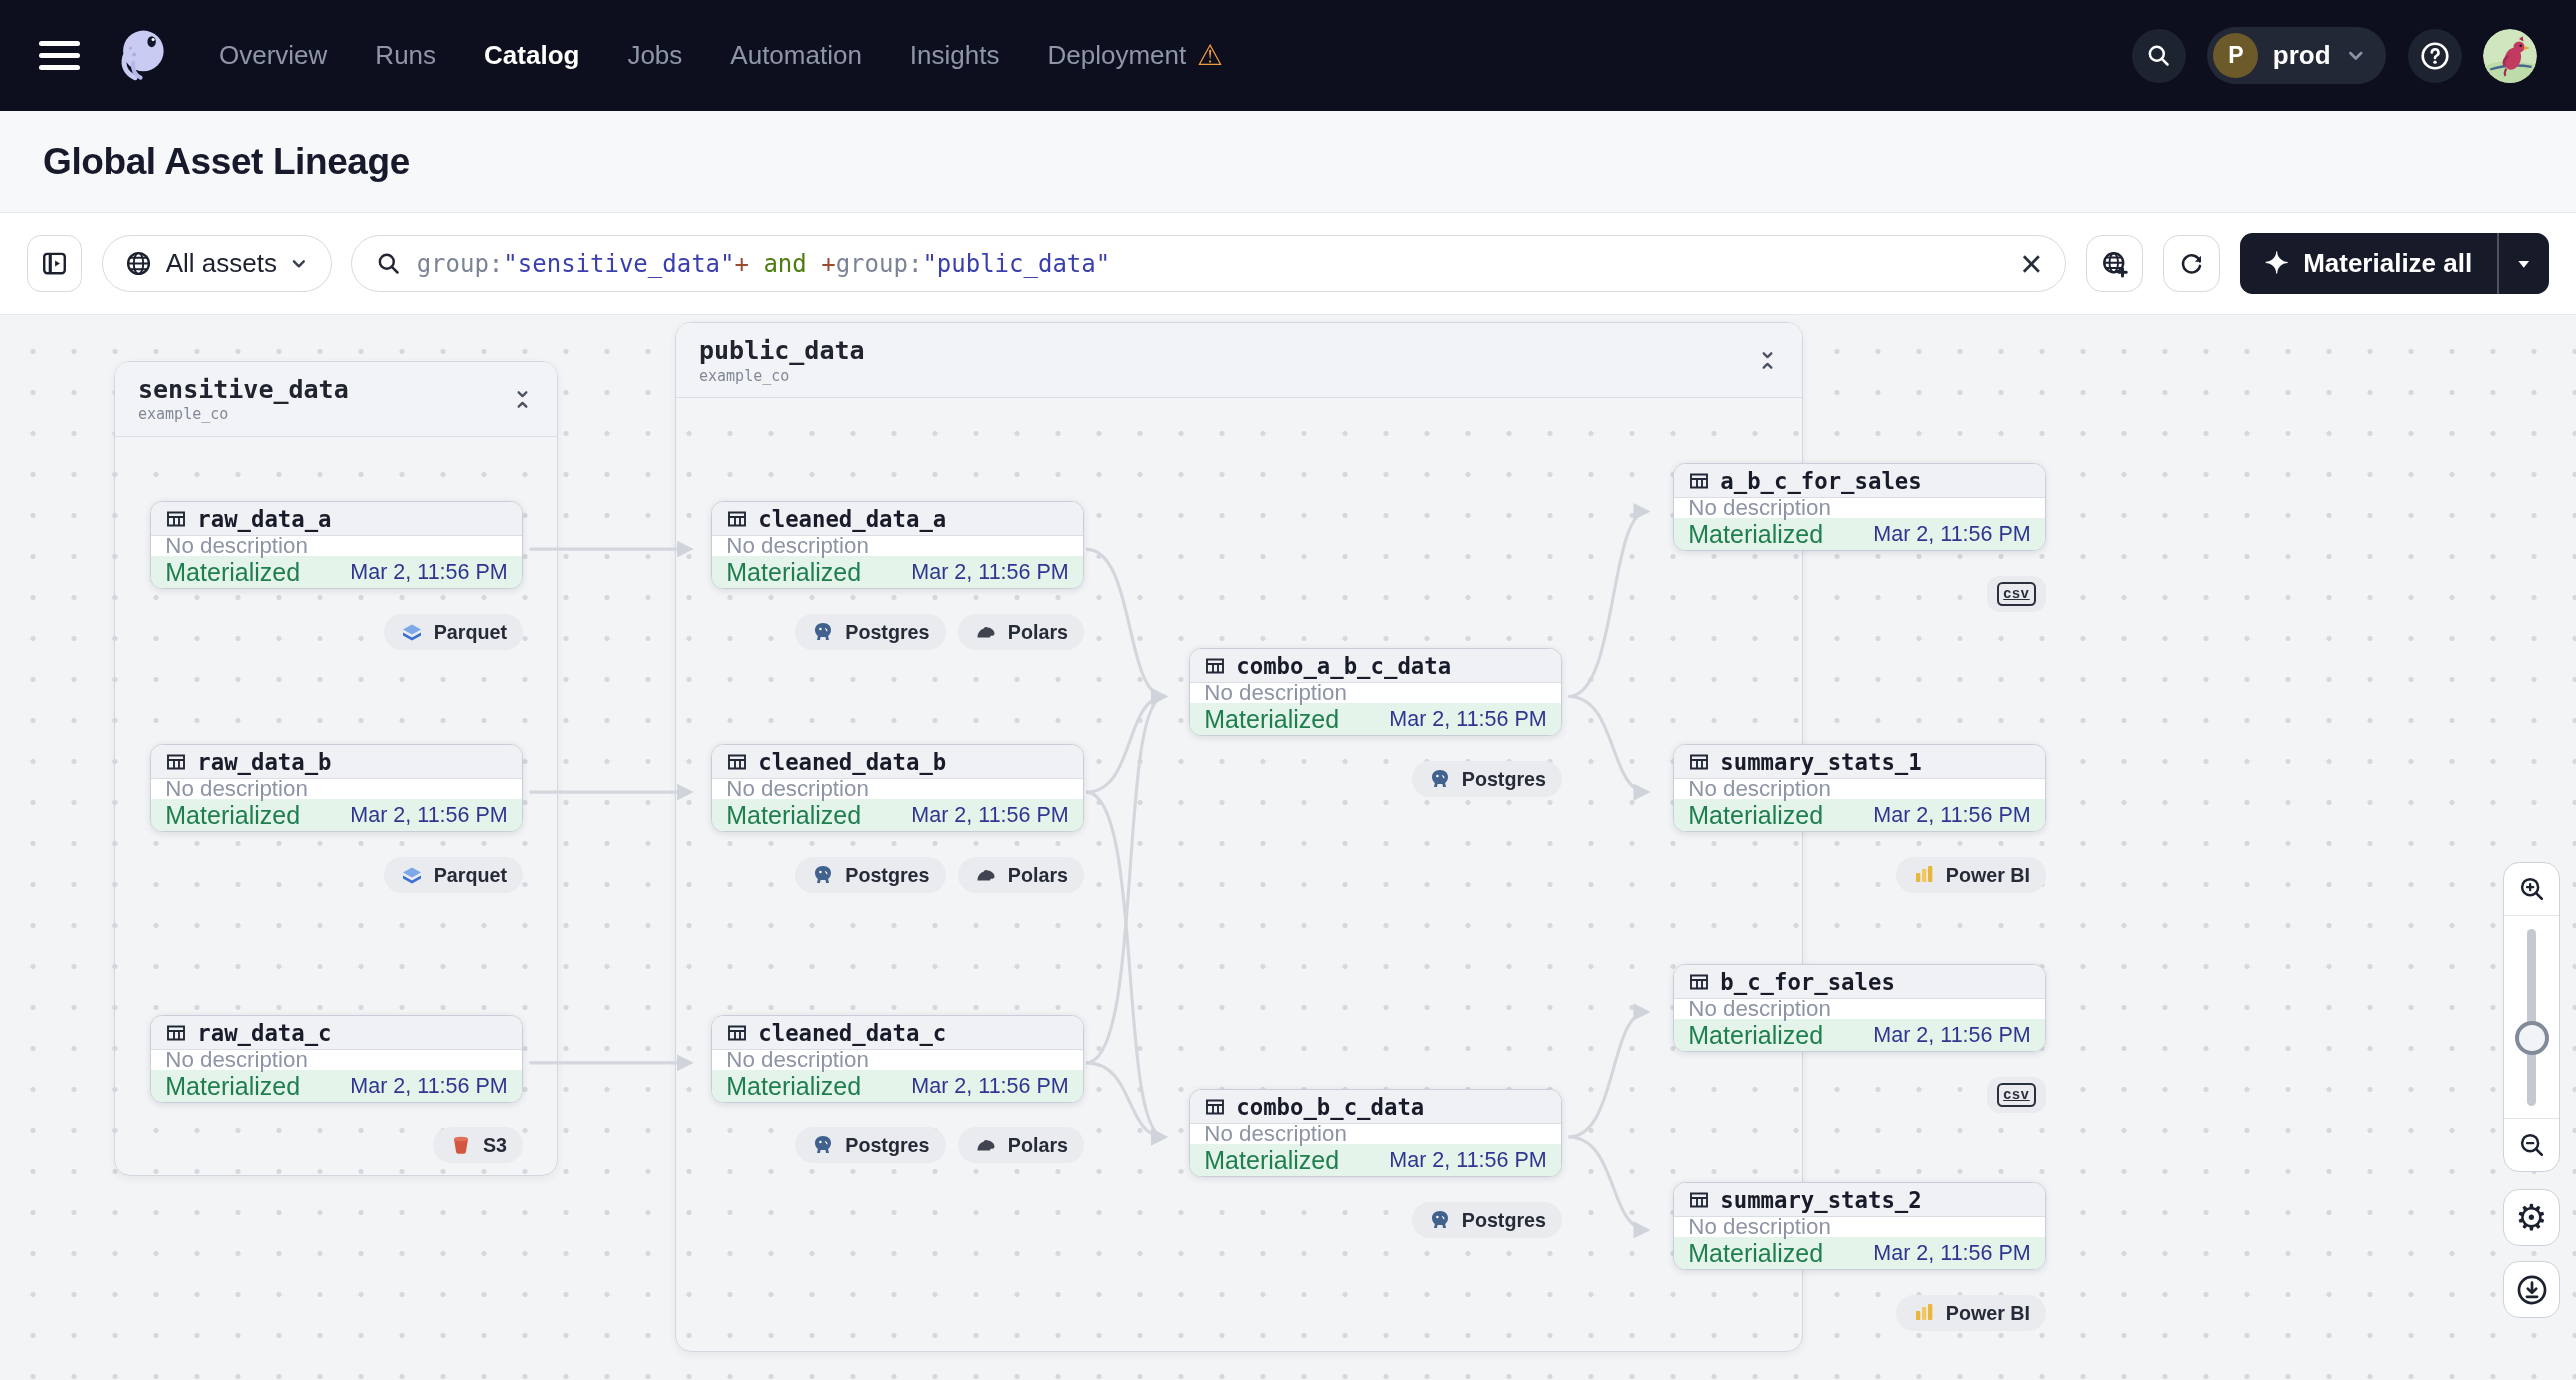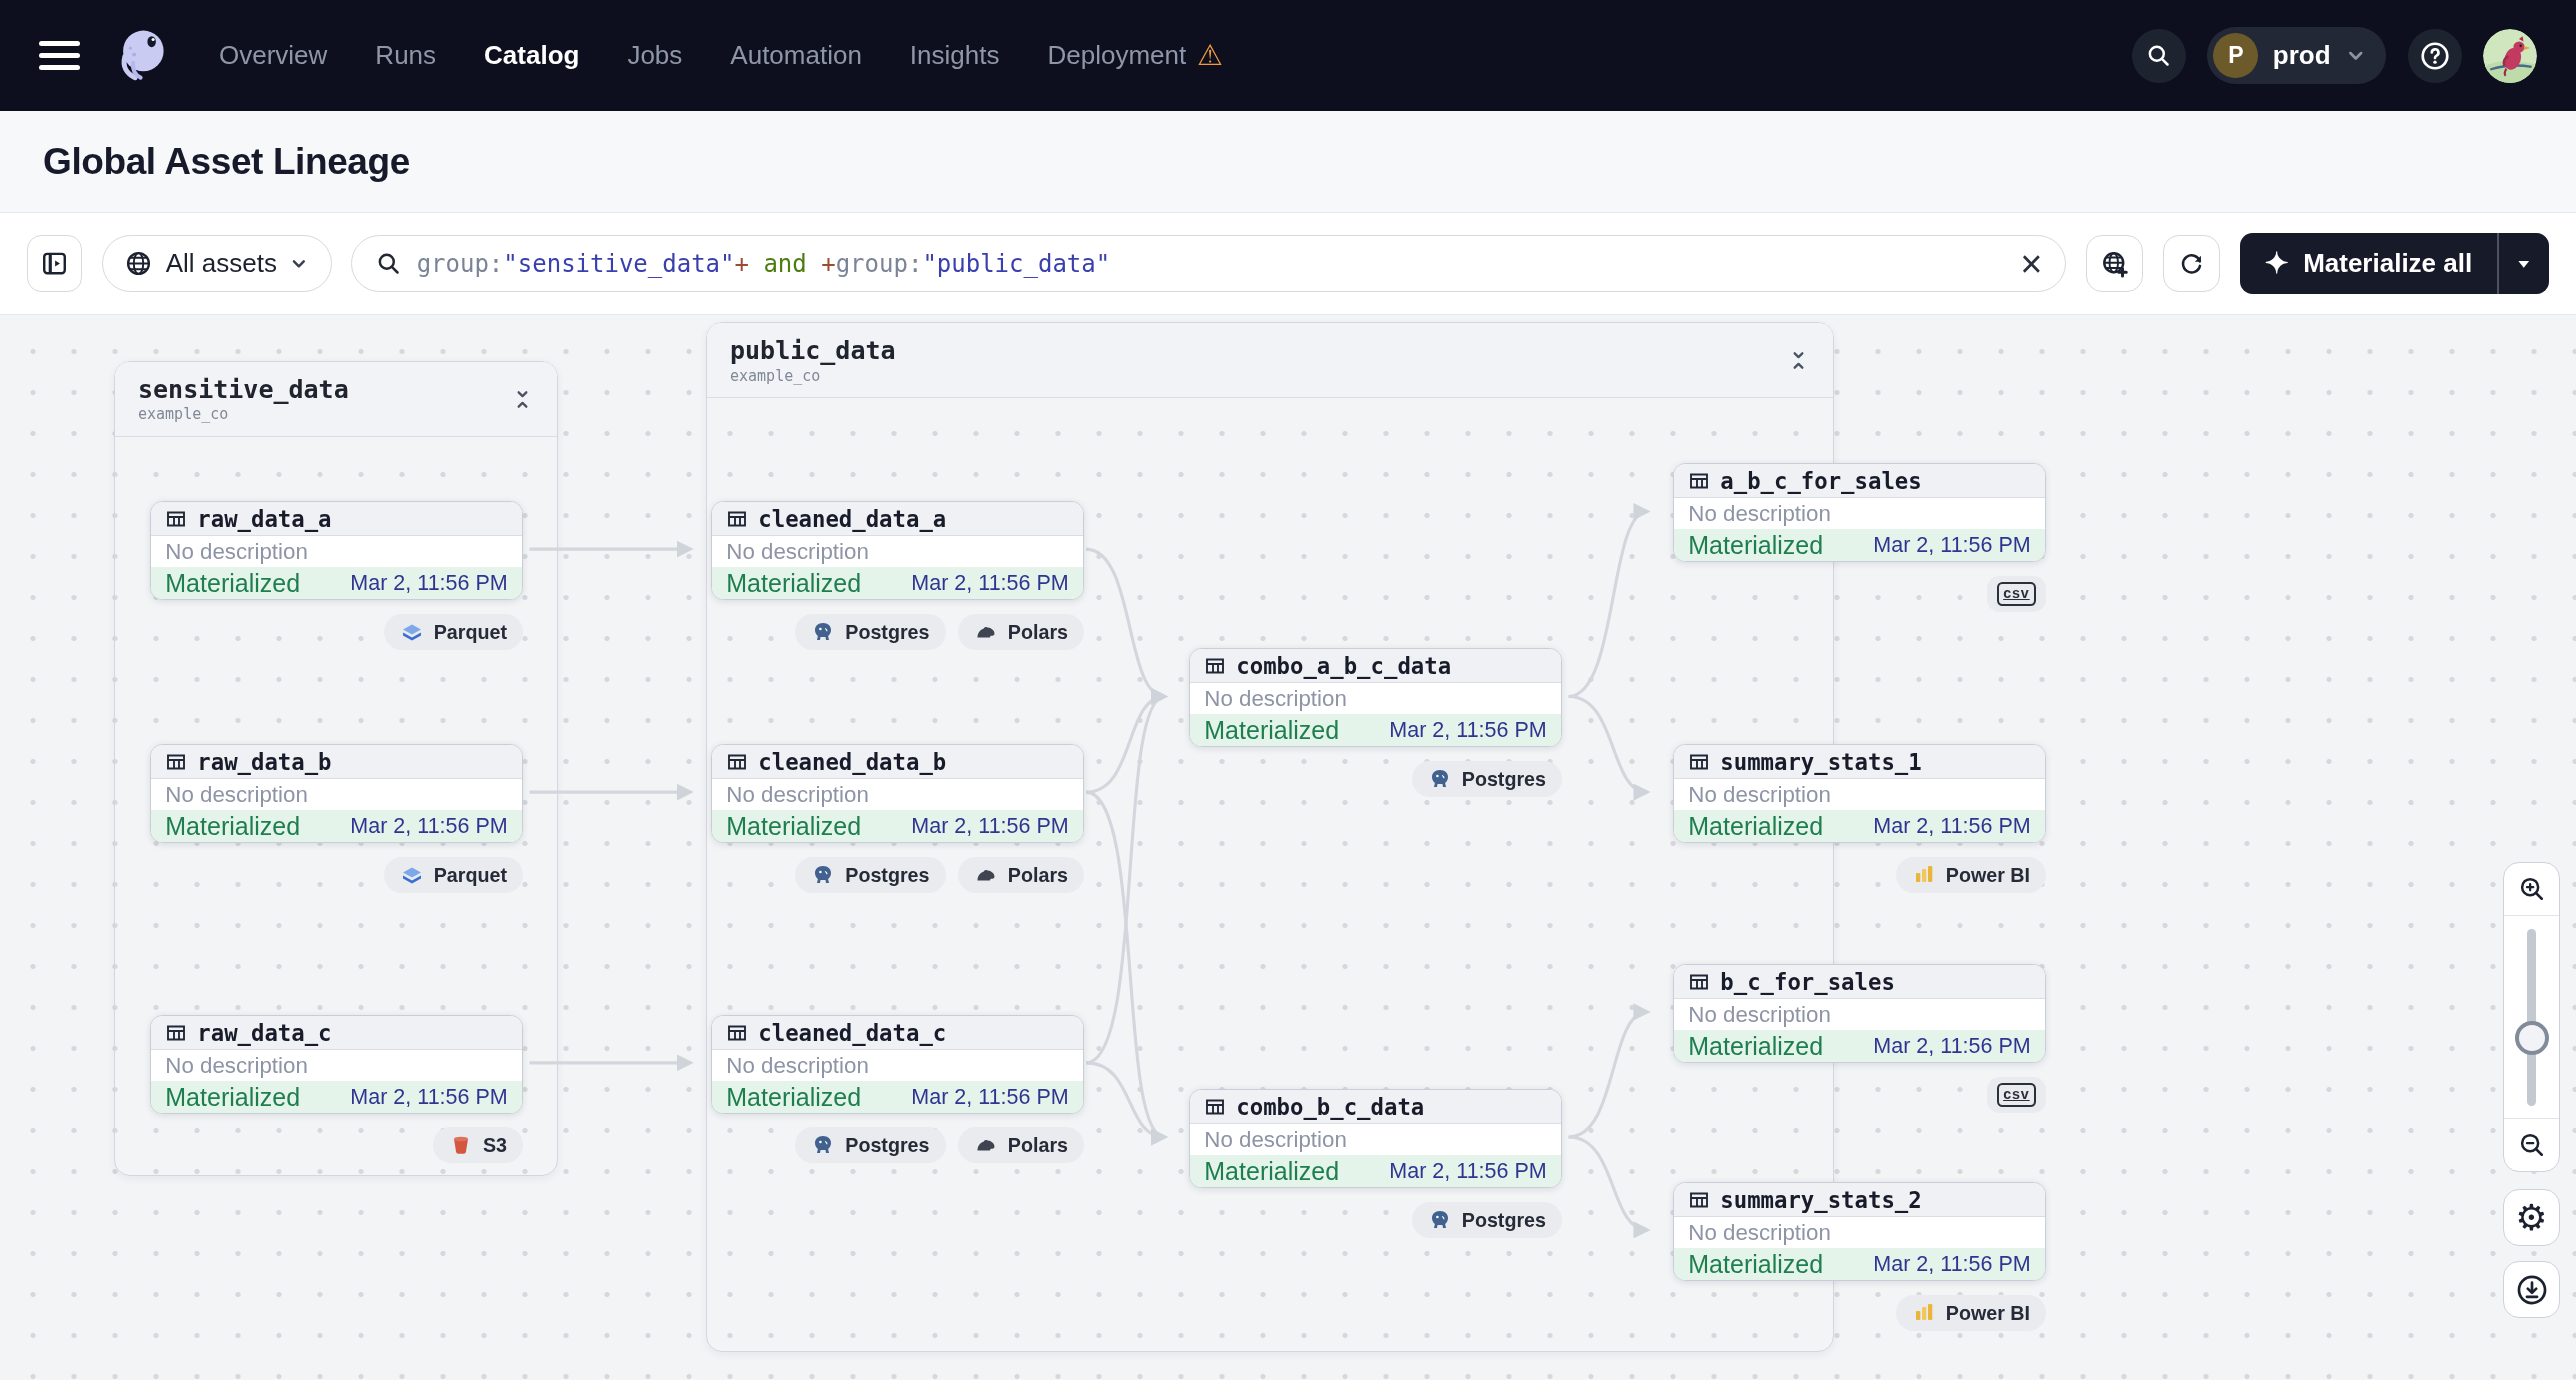--- a/index.html
+++ b/index.html
@@ -55,21 +55,21 @@
   .group { position:absolute; border:1.8px solid #d3d6de; border-radius:16px; z-index:0; box-shadow:0 2.7px 9px rgba(25,30,50,0.06); }
   .group-header { height:75px; background:#f2f3f6; border-bottom:1.8px solid #dadde3; border-radius:14.3px 14.3px 0 0; display:flex; align-items:center; justify-content:space-between; padding:0 23px; }
   .gh-left { display:flex; flex-direction:column; justify-content:center; }
   .group-title { font-family:"DejaVu Sans Mono", monospace; font-size:25px; font-weight:700; color:#20242f; }
   .group-sub { font-family:"DejaVu Sans Mono", monospace; font-size:15px; color:#808897; margin-top:1.8px; }
   .collapse { cursor:pointer; display:flex; }
 
   .node { position:absolute; width:373px; background:#fff; border:1.8px solid #c9cdd7; border-radius:12.5px; overflow:hidden; z-index:2; box-shadow:0 1.8px 7.2px rgba(20,24,40,0.10); cursor:pointer; }
   .nh { height:34px; background:#eff1f4; border-bottom:1.8px solid #dadde3; display:flex; align-items:center; gap:9.8px; padding:0 12.5px; }
   .nname { font-family:"DejaVu Sans Mono", monospace; font-size:22.3px; font-weight:700; color:#181c2a; }
-  .nd { height:31px; display:flex; align-items:center; padding:0 14.3px; font-size:22.3px; color:#8d94a5; background:#fff; }
+  .nd { height:20px; display:flex; align-items:center; padding:0 14.3px; font-size:22.3px; color:#8d94a5; background:#fff; }
   .ns { height:32px; background:#e4f4ea; display:flex; align-items:center; justify-content:space-between; padding:0 14.3px; }
   .nsl { font-size:25px; color:#1e7e4e; }
   .nst { font-size:21.5px; color:#2f3590; font-weight:500; }
 
   .brow { position:absolute; width:373px; display:flex; gap:12.5px; justify-content:flex-end; z-index:2; }
   .badge { height:36px; background:#e9ebef; border-radius:18px; display:flex; align-items:center; gap:9.8px; padding:0 16px; font-size:19.7px; font-weight:700; color:#262b38; cursor:pointer; }
   .badge.sq { border-radius:12.5px; padding:0 9.8px; }
   .csv-box { border:2.7px solid #2a2f3c; border-radius:5.4px; font-size:14.3px; font-weight:700; letter-spacing:0.9px; color:#2a2f3c; padding:0 4.5px; line-height:19.7px;text-decoration:underline; }
 
   
@@ -310,21 +310,21 @@
         <span class="group-title">sensitive_data</span>
         <span class="group-sub">example_co</span>
       </div>
       <span class="collapse">
           <svg width="23" height="23" viewBox="0 0 26 26">
             <use href="#i-collapse"></use>
           </svg>
         </span>
     </div>
   </div>
-  <div class="group" style="left:706px; top:7.2px; width:1128px; height:1030px;">
+  <div class="group" style="left:675px; top:7.2px; width:1128px; height:1030px;">
     <div class="group-header">
       <div class="gh-left">
         <span class="group-title">public_data</span>
         <span class="group-sub">example_co</span>
       </div>
       <span class="collapse">
           <svg width="23" height="23" viewBox="0 0 26 26">
             <use href="#i-collapse"></use>
           </svg>
         </span>

